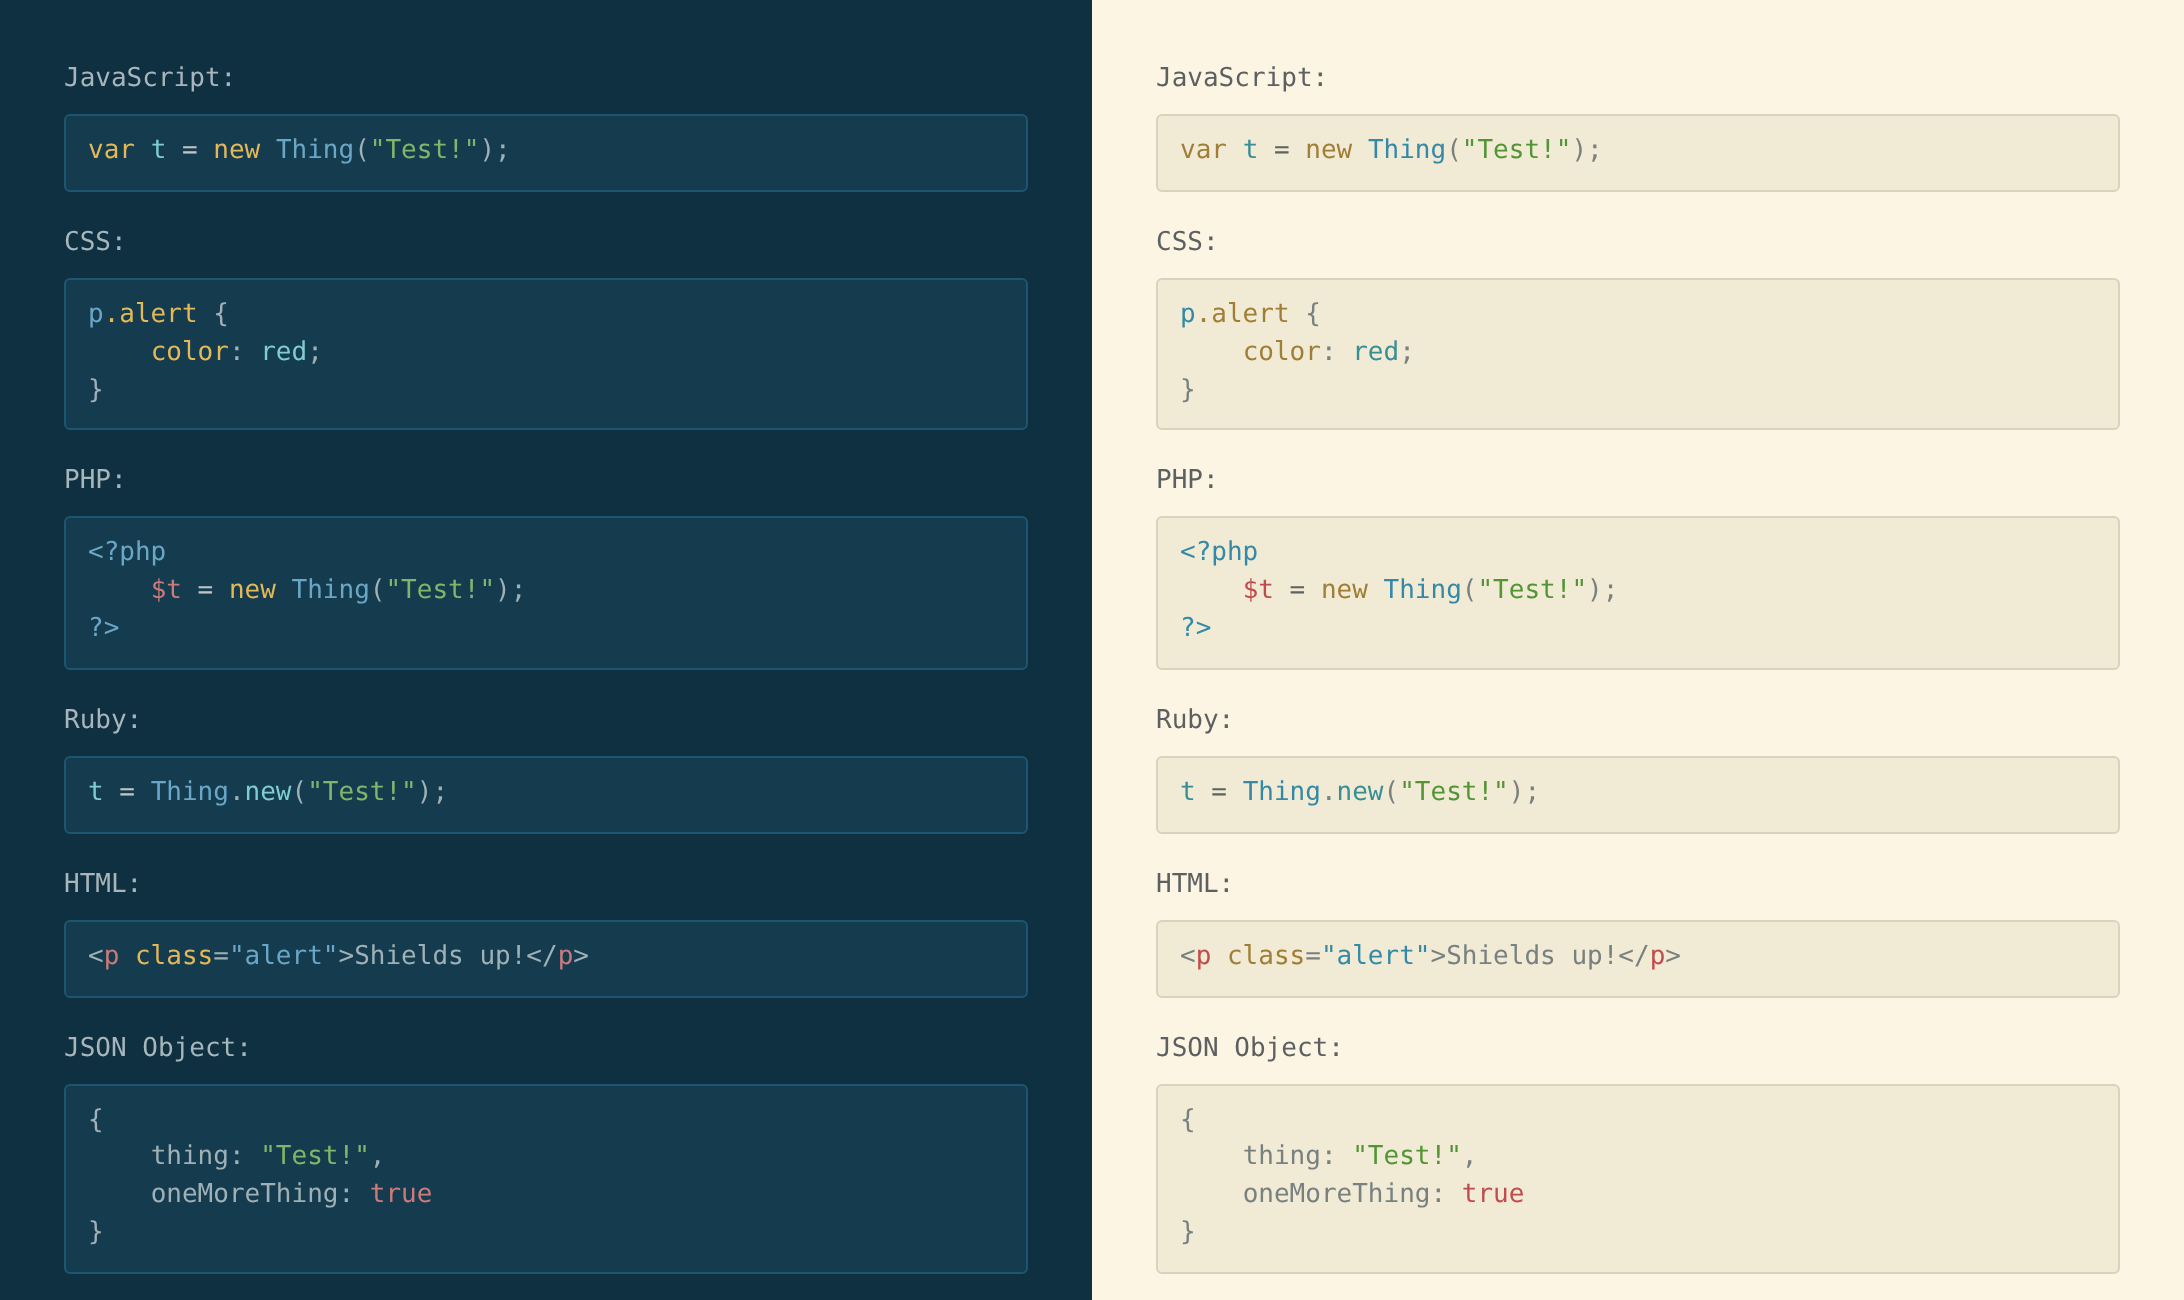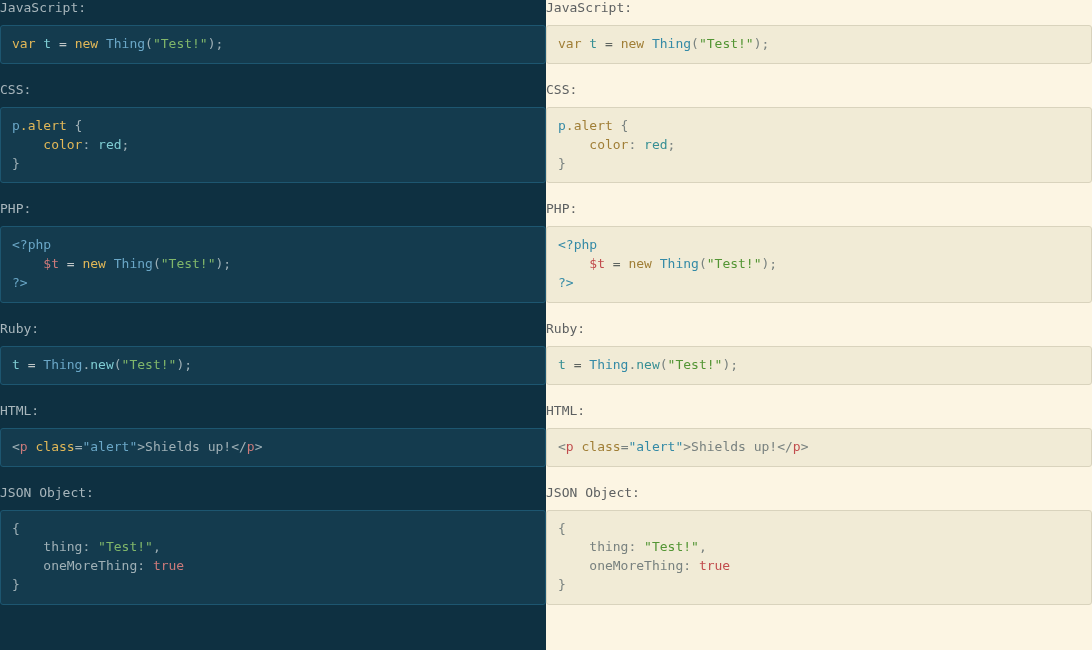--- a/index.html
+++ b/index.html
@@ -10,21 +10,21 @@
     body {
       font-family: Consolas, Monaco, 'Lucida Console', monospace;
       font-size: 13px;
       display: flex;
       width: 1092px;
       height: 650px;
       overflow: hidden;
     }
     .panel {
       width: 50%;
-      padding: 0;
+      padding: 32px;
     }
     .panel-dark {
       background: #0e3041;
       color: #a8b6bc;
     }
     .panel-light {
       background: #fcf5e3;
       color: #5d6061;
     }
     .section-label {

